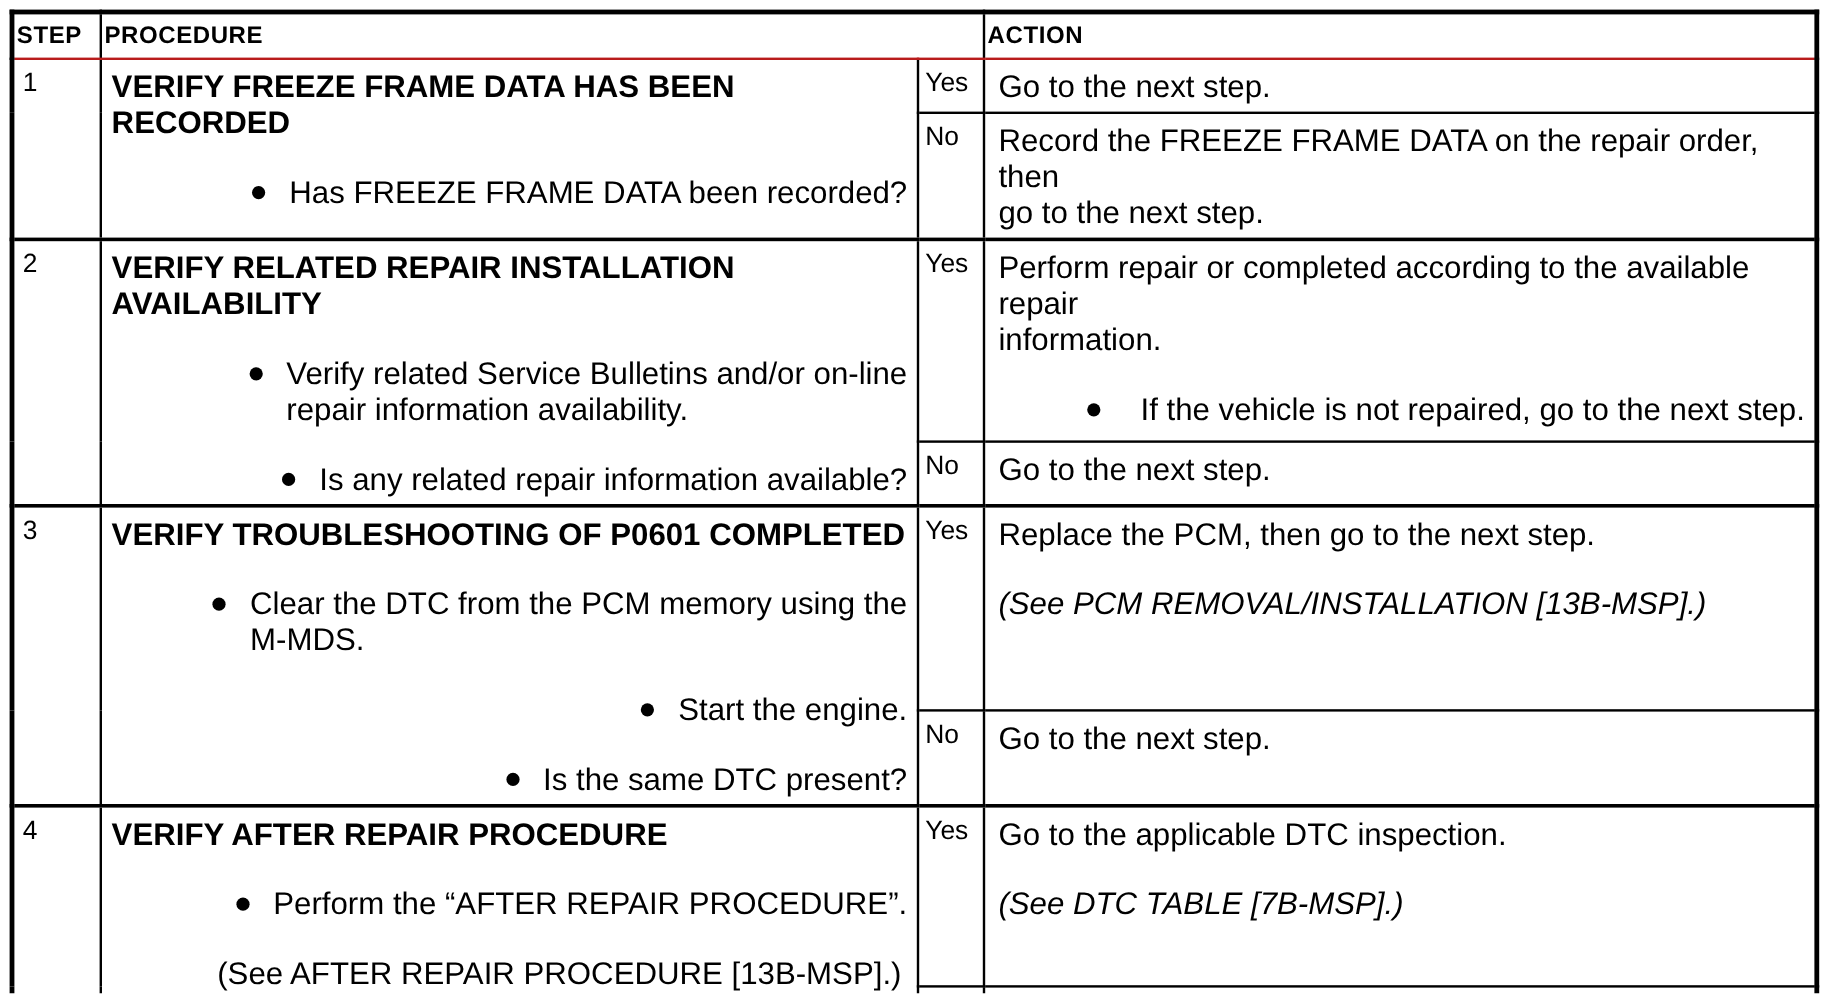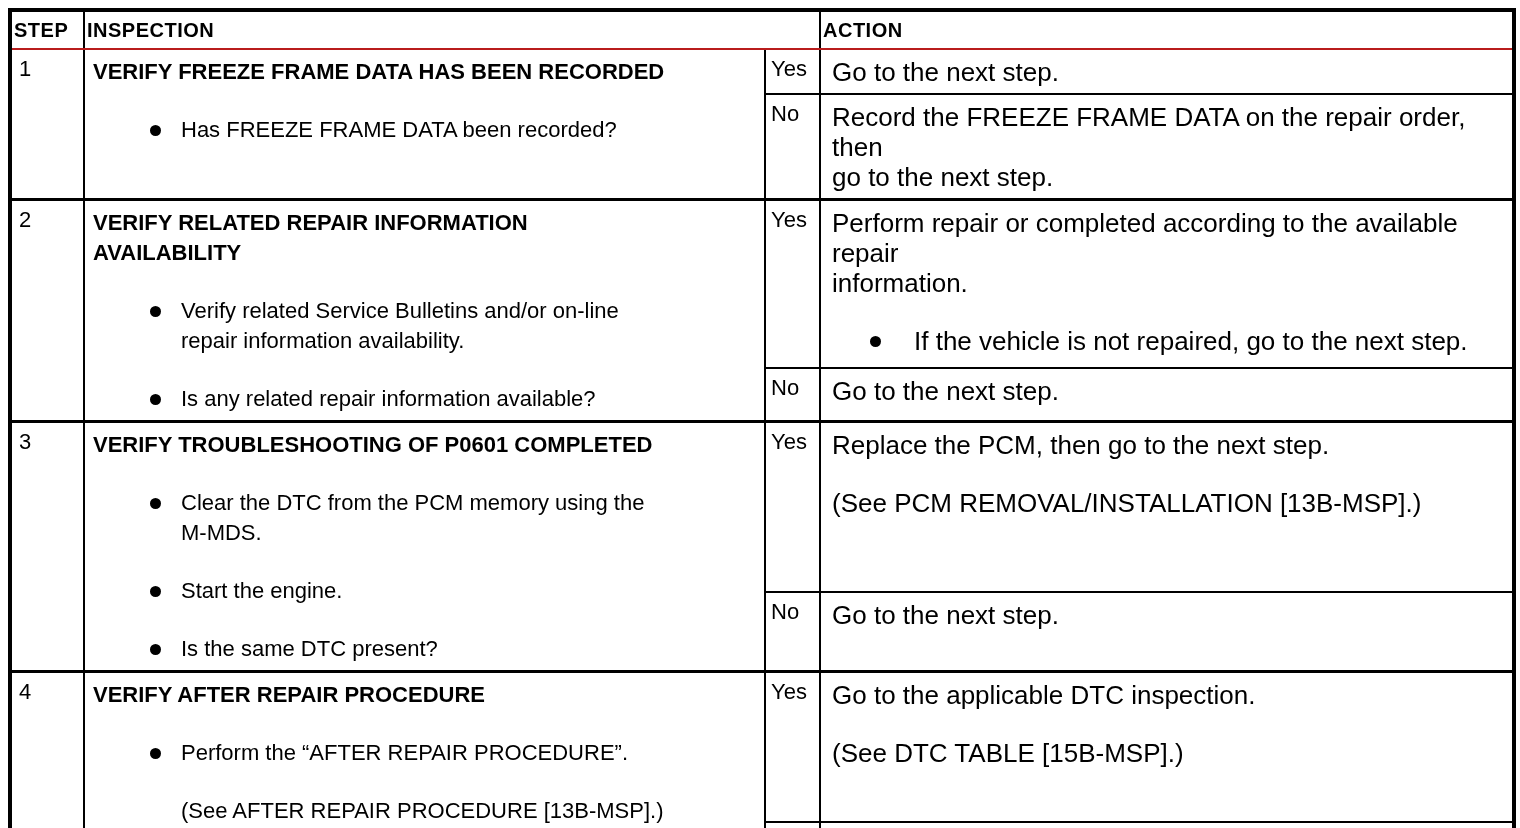--- a/index.html
+++ b/index.html
@@ -46,53 +46,54 @@
   tr.step-top > td {
     border-top: 3px solid #000000;
   }
   td.step-cell {
     font-size: 22px;
     padding: 6px 4px 4px 7px;
     line-height: 26px;
   }
   td.insp-cell {
     padding: 7px 8px 6px 8px;
-    font-size: 22px;
+    font-size: 26px;
     line-height: 30px;
   }
   td.yn-cell {
     font-size: 22px;
     padding: 6px 2px 0 5px;
     line-height: 26px;
   }
   td.act-cell {
     padding: 7px 8px 6px 11px;
     font-size: 26px;
     line-height: 30px;
   }
   .cell-content > * + * {
     margin-top: 28px;
+    justify-content: flex-end;
   }
   .title {
     font-weight: bold;
     white-space: pre-line;
   }
   .para, .note, .txt {
     white-space: pre-line;
   }
   .item.bullet {
     display: flex;
     align-items: flex-start;
   }
   
   .insp-cell .item.bullet { padding-left: 57px; }
   .insp-cell .item.note   { padding-left: 88px; }
   
   .act-cell .item.bullet  { padding-left: 38px; gap: 13px; }
-  .act-cell .item.note    { padding-left: 0; }
+  .act-cell .item.note    { padding-left: 0; font-style: italic; }
   .marker {
     flex: 0 0 auto;
     width: 11px;
     height: 11px;
     border-radius: 50%;
     background: #000000;
     margin-top: 10px;
     margin-right: 20px;
   }
 </style>
@@ -103,21 +104,21 @@
   <table class="ts">
     <colgroup>
       <col style="width:74px">
       <col style="width:681px">
       <col style="width:55px">
       <col style="width:694px">
     </colgroup>
     <thead>
       <tr>
         <th>STEP</th>
-        <th colspan="2">INSPECTION</th>
+        <th colspan="2">PROCEDURE</th>
         <th>ACTION</th>
       </tr>
     </thead>
     <tbody id="table-body">
         <tr style="height: 43px;">
           <td class="step-cell" rowspan="2">1</td>
           <td class="insp-cell" rowspan="2">
             <div class="cell-content">
               <div class="title">VERIFY FREEZE FRAME DATA HAS BEEN RECORDED</div>
               <div class="item bullet">
@@ -139,21 +140,21 @@
             <div class="cell-content">
               <div class="item para">Record the FREEZE FRAME DATA on the repair order, then
 go to the next step.</div>
             </div>
           </td>
         </tr>
         <tr class="step-top" style="height: 160px;">
           <td class="step-cell" rowspan="2">2</td>
           <td class="insp-cell" rowspan="2">
             <div class="cell-content">
-              <div class="title">VERIFY RELATED REPAIR INFORMATION
+              <div class="title">VERIFY RELATED REPAIR INSTALLATION
 AVAILABILITY</div>
               <div class="item bullet">
                 <span class="marker"></span>
                 <div class="txt">Verify related Service Bulletins and/or on-line
 repair information availability.</div>
               </div>
               <div class="item bullet">
                 <span class="marker"></span>
                 <div class="txt">Is any related repair information available?</div>
               </div>
@@ -227,21 +228,21 @@
               <div class="item note">(See AFTER REPAIR PROCEDURE [13B-MSP].)</div>
               <div class="item bullet">
                 <div class="txt">Are any DTCs present?</div>
               </div>
             </div>
           </td>
           <td class="yn-cell">Yes</td>
           <td class="act-cell">
             <div class="cell-content">
               <div class="item para">Go to the applicable DTC inspection.</div>
-              <div class="item note">(See DTC TABLE [15B-MSP].)</div>
+              <div class="item note">(See DTC TABLE [7B-MSP].)</div>
             </div>
           </td>
         </tr>
         <tr style="height: 65px;">
           <td class="yn-cell">No</td>
           <td class="act-cell">
             <div class="cell-content">
               <div class="item para">DTC troubleshooting completed.</div>
             </div>
           </td>

